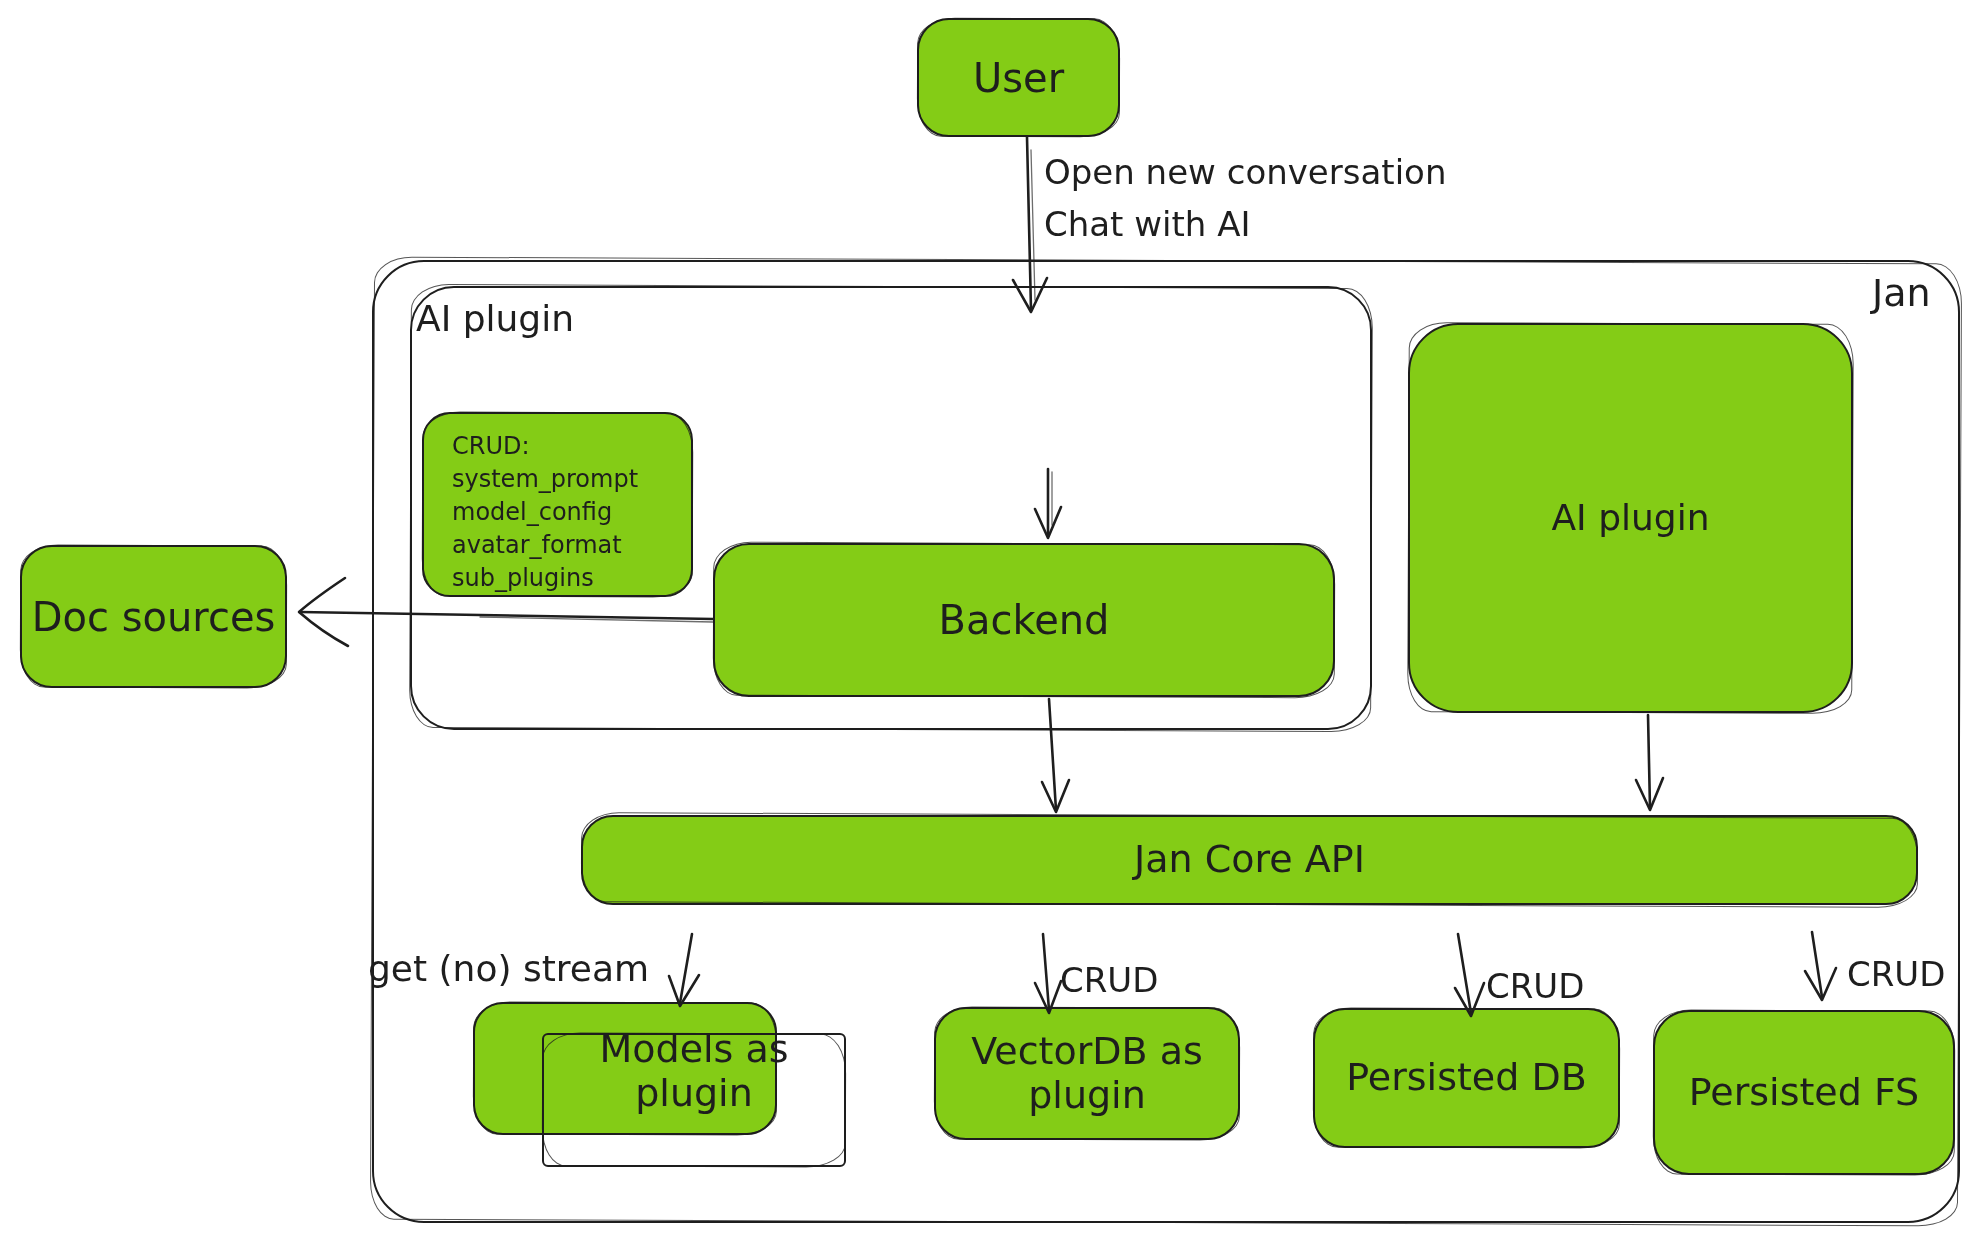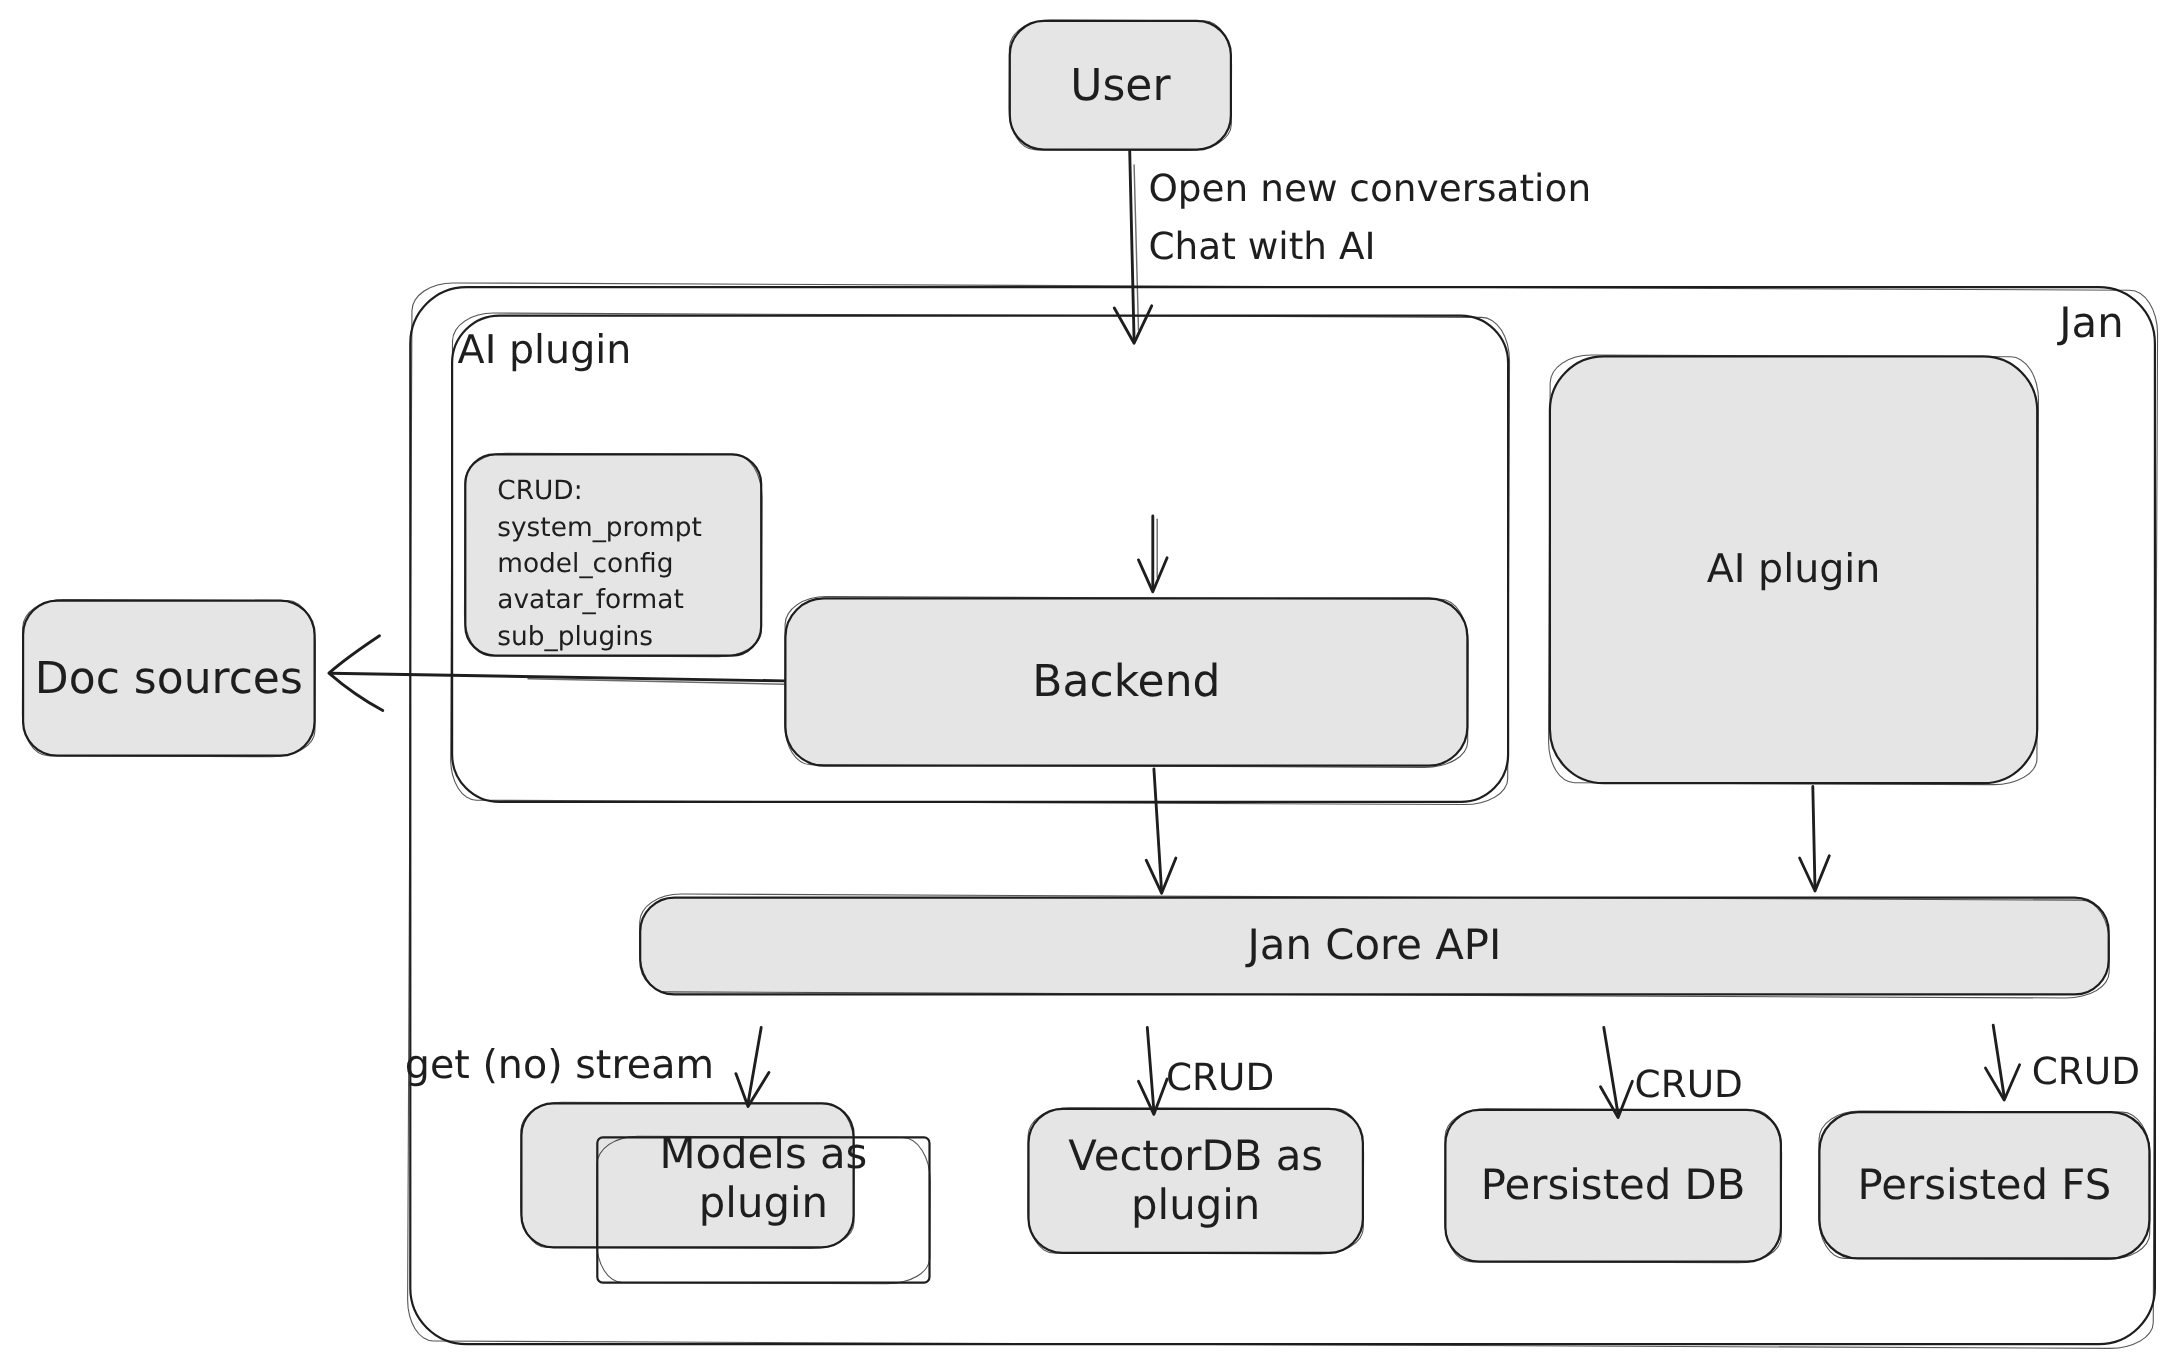--- a/index.html
+++ b/index.html
@@ -1,21 +1,21 @@
 <!DOCTYPE html>
 <html><head>
 <meta charset="utf-8">
 <style>
   html,body{margin:0;padding:0;background:#ffffff;}
   .canvas{
     position:relative;width:1981px;height:1246px;background:#ffffff;overflow:hidden;
     font-family:"DejaVu Sans", sans-serif;color:#1e1e1e;
   }
   .box{
-    position:absolute;box-sizing:border-box;background:#e5e5e5;
+    position:absolute;box-sizing:border-box;background:#84cc16;
     border:2.4px solid #1e1e1e;border-radius:32px;
     display:flex;align-items:center;justify-content:center;text-align:center;
   }
   .box.sketch::before{
     content:"";position:absolute;inset:-2px;pointer-events:none;
     border:1.4px solid rgba(30,30,30,.75);
     border-radius:38px 26px 40px 24px / 26px 40px 24px 38px;
     transform:rotate(.25deg);
   }
   .container{background:transparent;}
@@ -75,21 +75,21 @@
   </div>
 
   <div class="box sketch" style="left:902px;top:1007px;width:306px;height:133px;border-radius:32px;margin-left:32px;">
     <span class="node-label" style="font-size:38px;width:250px;white-space:normal;">VectorDB as plugin</span>
   </div>
 
   <div class="box sketch" style="left:1313px;top:1008px;width:307px;height:140px;border-radius:32px;">
     <span class="node-label" style="font-size:38px;">Persisted DB</span>
   </div>
 
-  <div class="box sketch" style="left:1653px;top:1010px;width:302px;height:135px;border-radius:36px;">
+  <div class="box sketch" style="left:1653px;top:1010px;width:302px;height:165px;border-radius:36px;">
     <span class="node-label" style="font-size:38px;">Persisted FS</span>
   </div>
 
   <svg class="arrows" width="1981" height="1246" viewBox="0 0 1981 1246">
 
     <g>
       <line x1="1027" y1="137" x2="1031" y2="310"></line>
       <line class="ghost" x1="1031" y1="150" x2="1035" y2="300"></line>
       <polyline points="1013,280 1031,312 1047,278"></polyline>
     </g>

